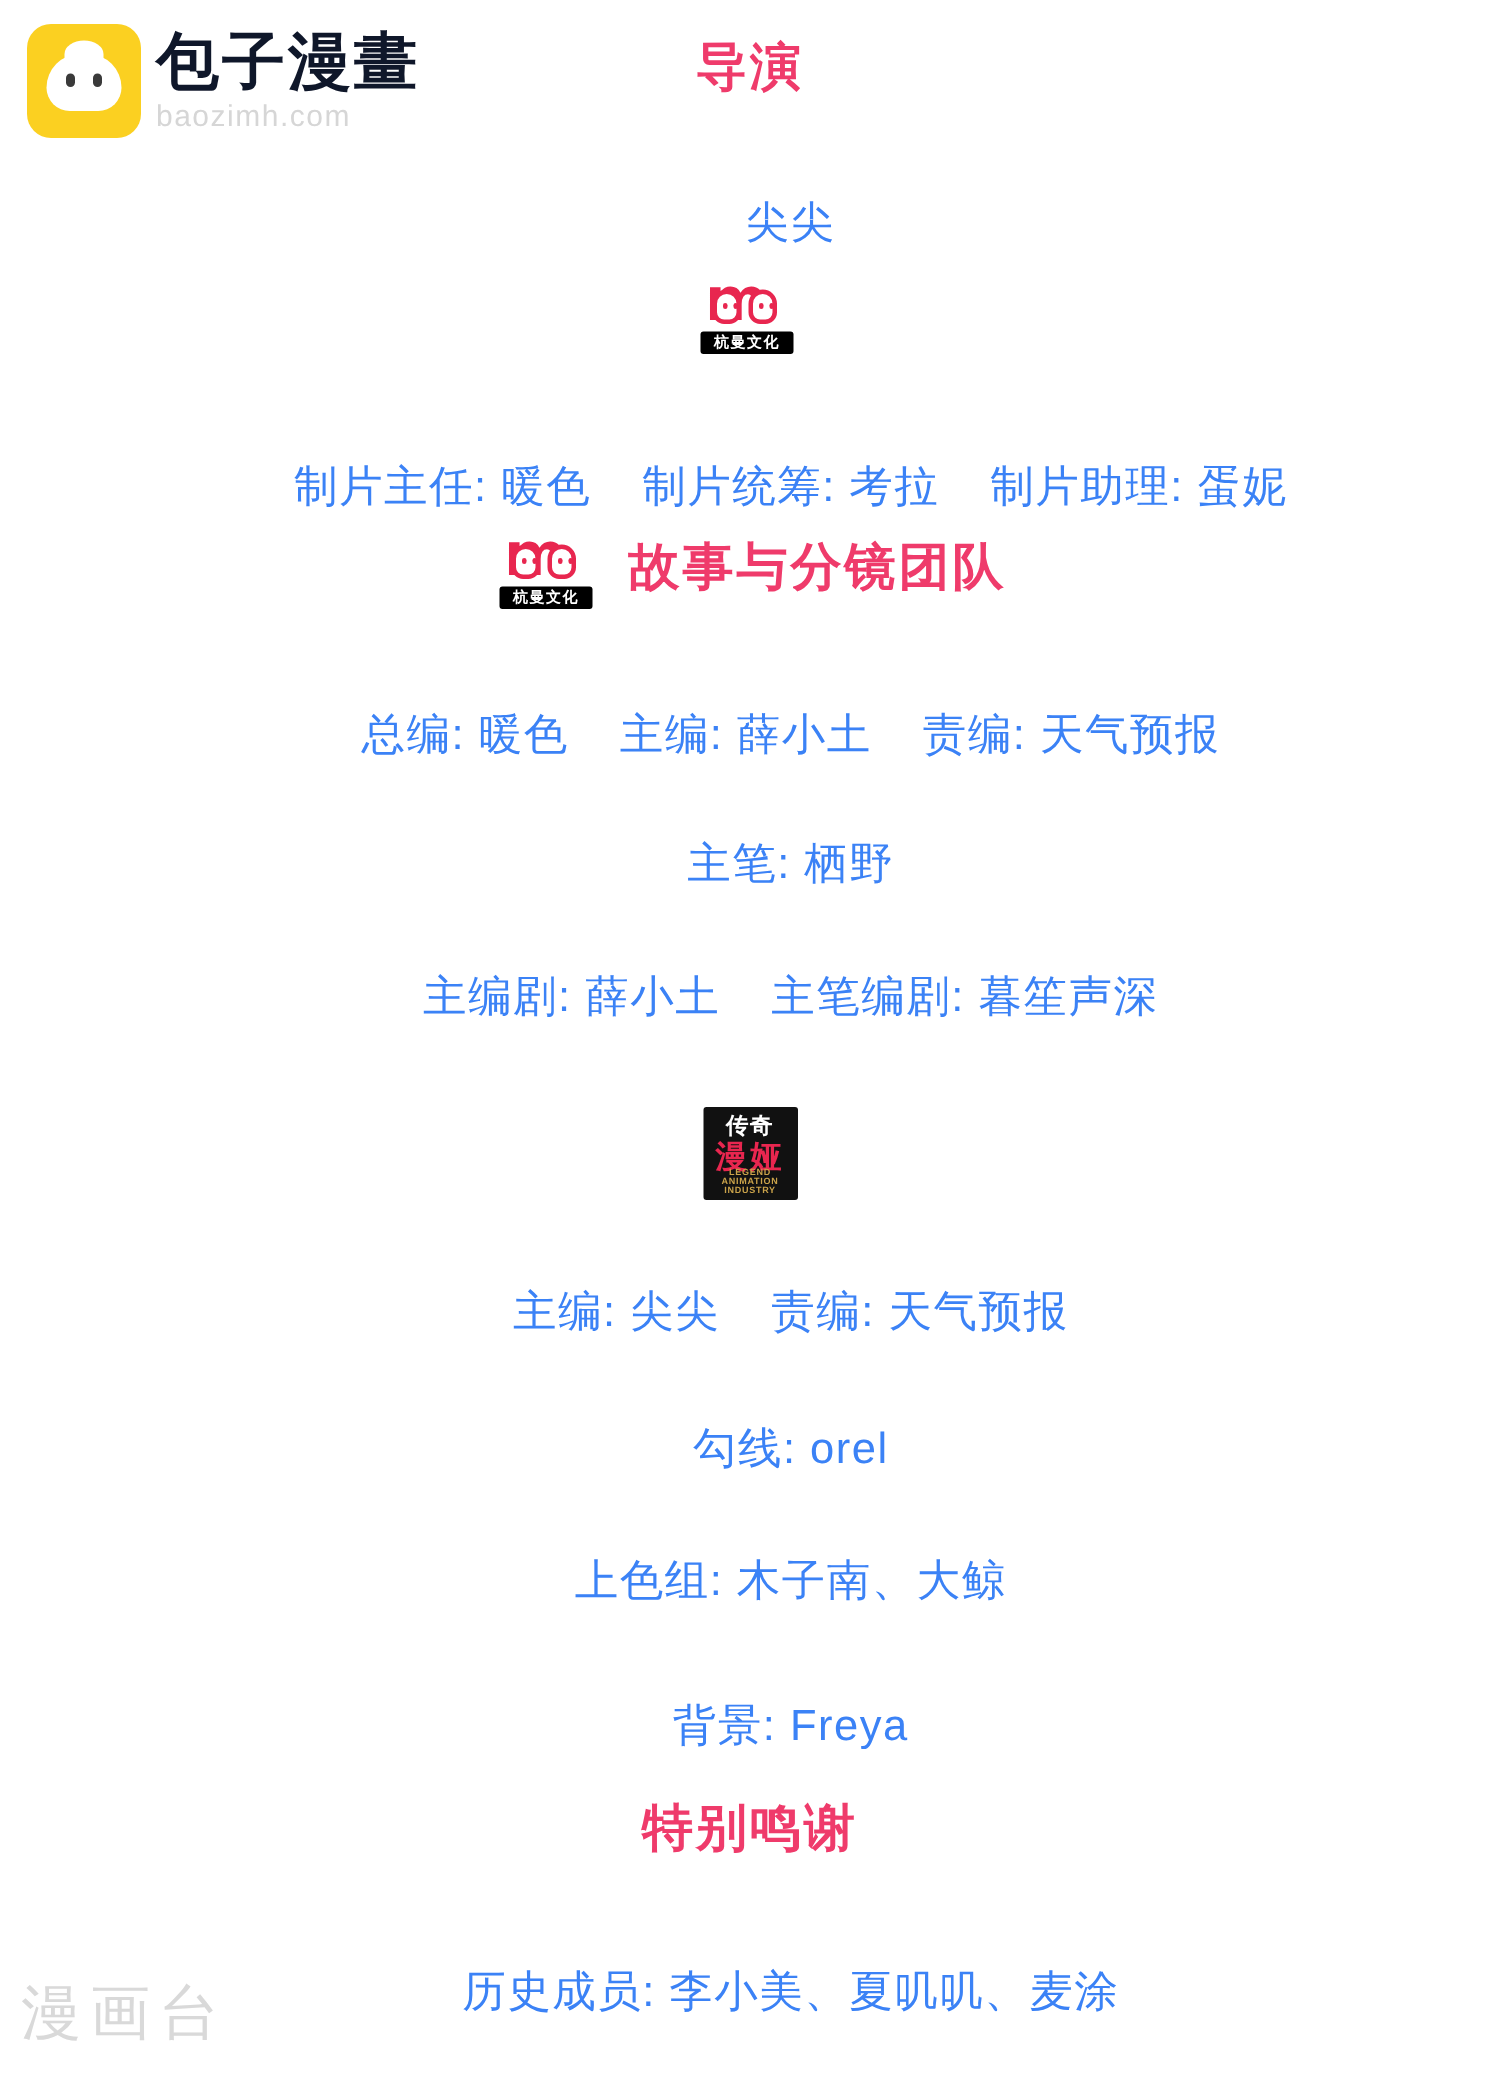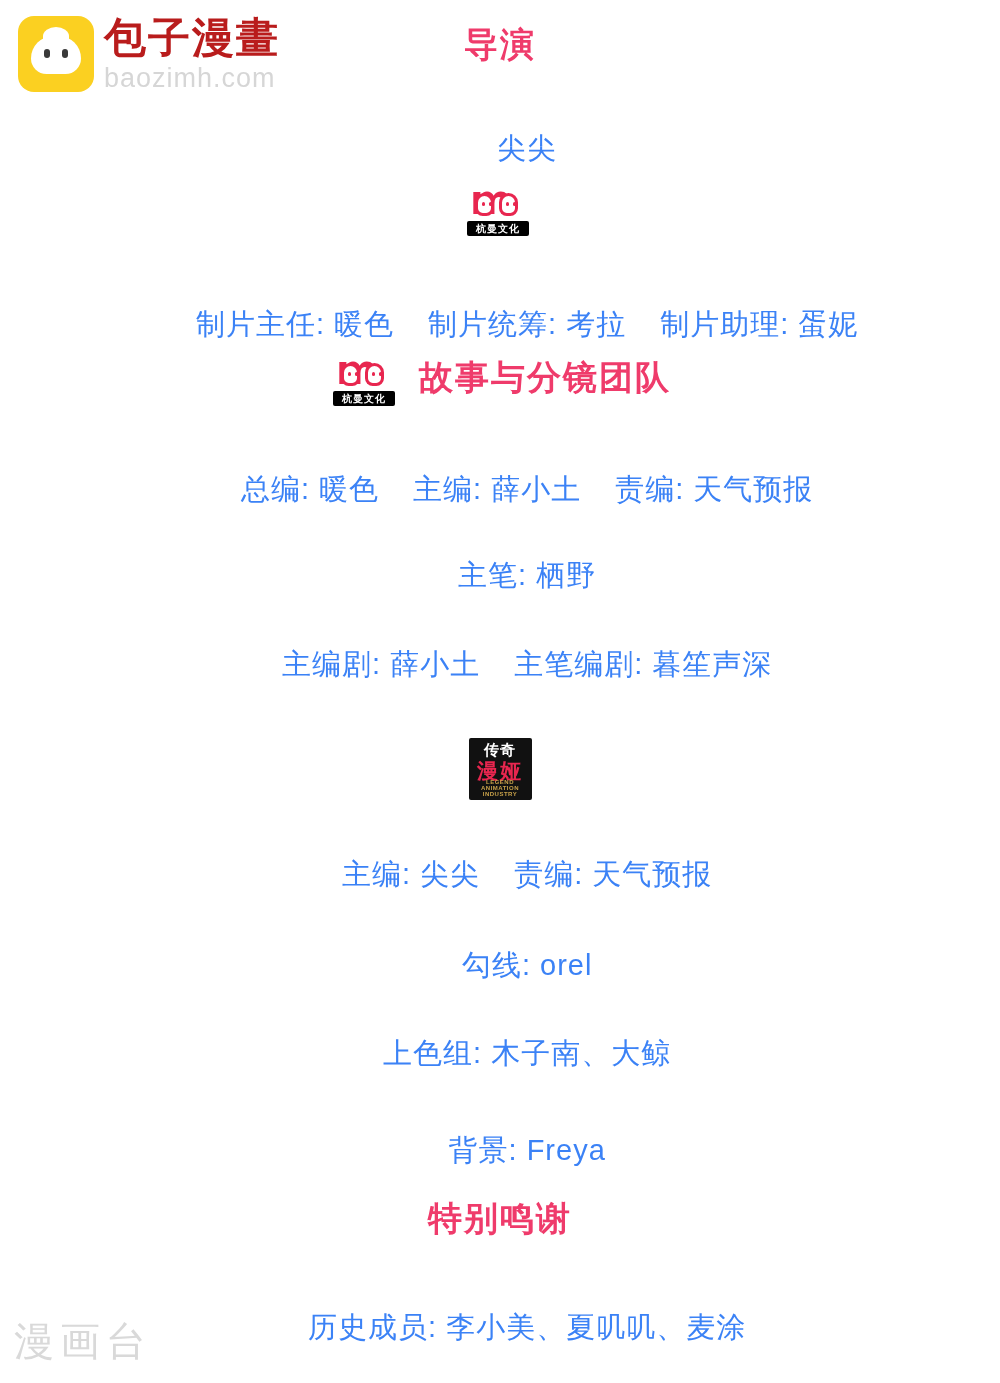--- a/index.html
+++ b/index.html
@@ -68,25 +68,25 @@
   .bun-logo .eye.r { left: 44px; }
   .wm-text {
     display: flex;
     flex-direction: column;
     justify-content: center;
     line-height: 1;
   }
   .wm-title {
     font-size: 42px;
     font-weight: 700;
-    color: #b91c1c;
+    color: #0f172a;
     letter-spacing: 2px;
   }
   .wm-sub {
-    font-size: 27px;
+    font-size: 20px;
     color: #d6d6d6;
     letter-spacing: 1px;
     margin-top: 6px;
   }
 
   
   .wm-bottom {
     position: absolute;
     left: 14px;
     bottom: 14px;

